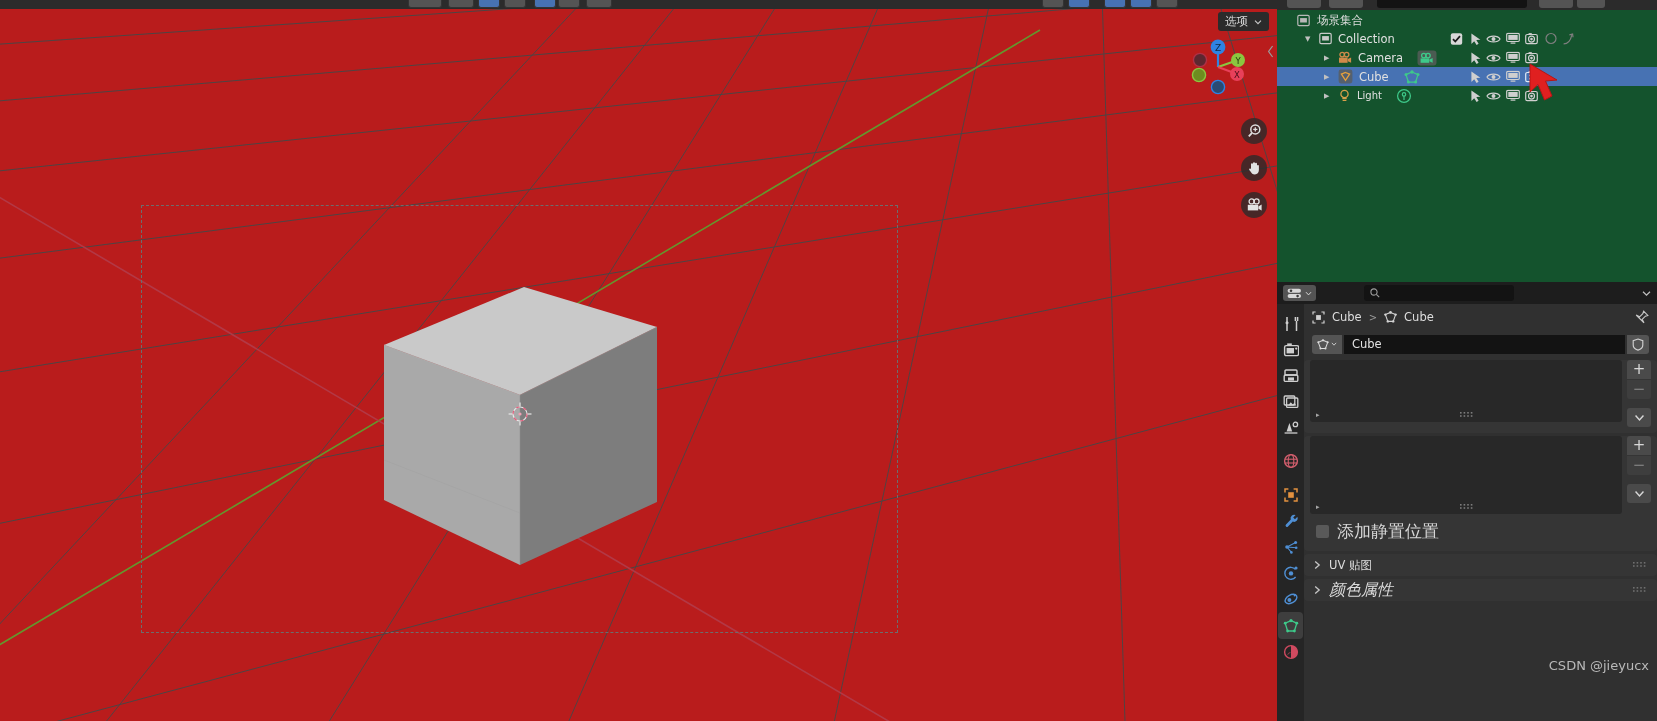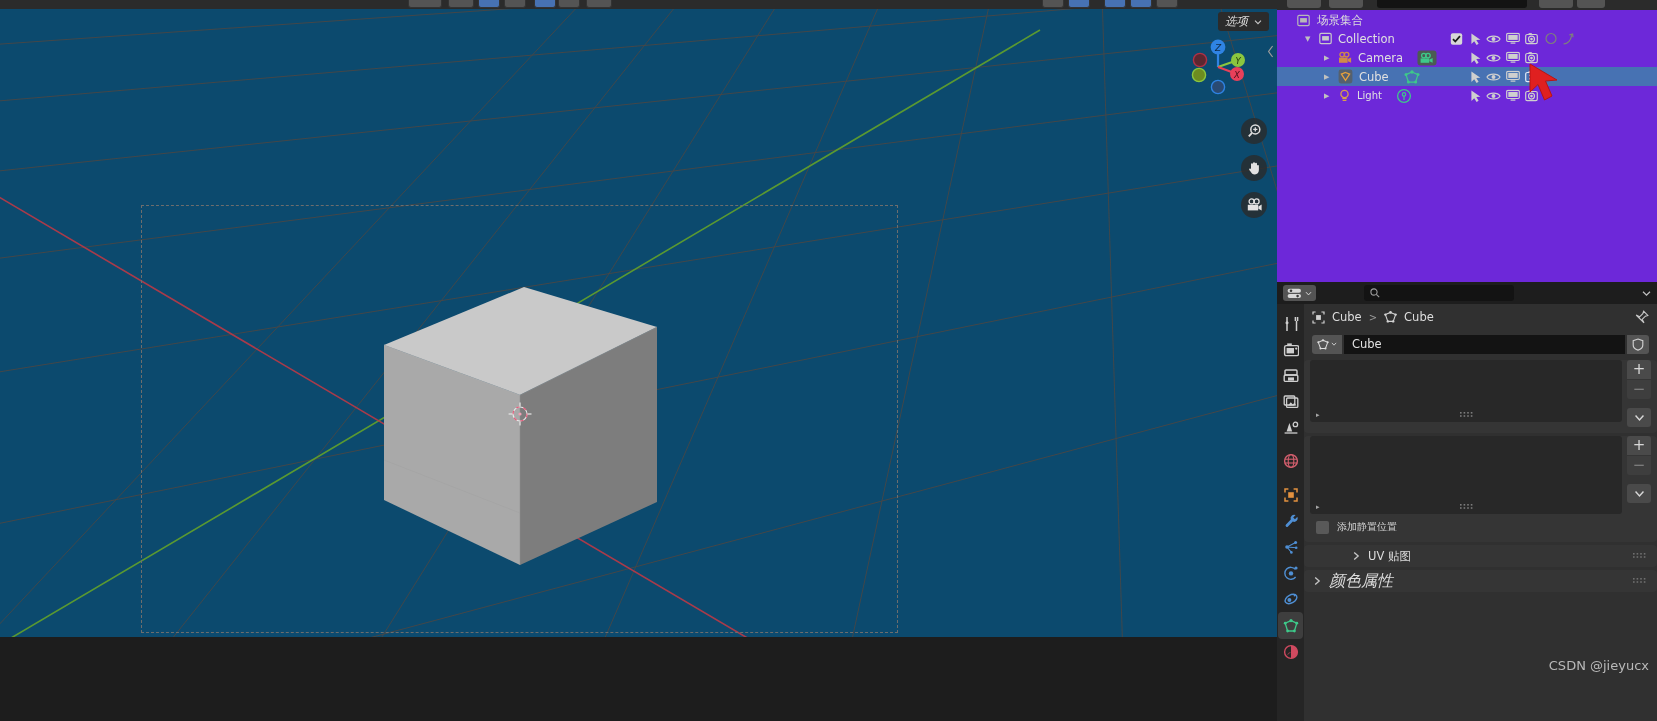--- a/index.html
+++ b/index.html
@@ -7,24 +7,23 @@
     width: 1657px; height: 721px;
     background: #1d1d1d;
     font-family: "DejaVu Sans", "Liberation Sans", sans-serif;
     overflow: hidden;
     color: #e5e5e5;
   }
   #app { position: relative; width: 1657px; height: 721px; }
 
   
   #viewport {
-    position: absolute; left: 0; top: 0; width: 1277px; height: 637px;
-    background: #0c4a6e;
+    position: absolute; left: 0; top: 0; width: 1277px; height: 721px;
+    background: #b91c1c;
     overflow: hidden;
-    font-style: italic;
   }
   #vp-grid {
     position: absolute; left: -200px; top: -120px; width: 1700px; height: 1000px;
   }
   .vp-tool-strip {
     position: absolute; right: 10px; top: 118px;
     display: flex; flex-direction: column; gap: 11px;
     align-items: center;
   }
   .vp-round-btn {
@@ -197,21 +196,21 @@
           <circle cx="5.6" cy="4.4" r="2.5" fill="none" stroke="#e2e2e2" stroke-width="1.3"></circle>
           <circle cx="10.6" cy="4.4" r="2.5" fill="none" stroke="#e2e2e2" stroke-width="1.3"></circle>
           <path d="M1.8 7.8 h10.4 v5.6 H1.8 Z" fill="#e2e2e2"></path>
           <path d="M12.4 9.4 l3.2-1.8 v5.9 l-3.2-1.8 Z" fill="#e2e2e2"></path>
         </svg>
       </div>
     </div>
   </div>
 
   <div style="position:absolute; left:1277px; top:0; width:380px; height:282px;
-              background:#6d28d9;">
+              background:#14532d;">
 
     <div style="position:absolute; left:0; top:0; width:380px; height:10px;
                 background:#2b2b2b; overflow:hidden;">
       <div style="position:absolute; left:10px; top:-8px; width:34px; height:16px;
                   background:#545454; border-radius:3px;"></div>
       <div style="position:absolute; left:52px; top:-8px; width:34px; height:16px;
                   background:#545454; border-radius:3px;"></div>
       <div style="position:absolute; left:100px; top:-8px; width:150px; height:16px;
                   background:#131313; border-radius:3px;"></div>
       <div style="position:absolute; left:262px; top:-8px; width:34px; height:16px;
@@ -647,25 +646,25 @@
                 <div style="height: 19px; background: rgb(74, 74, 74); border-radius: 0px 0px 3px 3px; display: flex; align-items: center; justify-content: center; margin-top: 0px; opacity: 0.45; font-size: 15px; color: rgb(216, 216, 216); line-height: 1;">−</div>
                 <div style="height: 19px; background: rgb(74, 74, 74); border-radius: 3px; display: flex; align-items: center; justify-content: center; margin-top: 8px; opacity: 1; font-size: 15px; color: rgb(216, 216, 216); line-height: 1;">
                   <svg width="11" height="11" viewBox="0 0 10 10">
                     <path d="M1.4 3.2 L5 7.2 L8.6 3.2" fill="none" stroke="#d8d8d8" stroke-width="1.3"></path>
                   </svg>
                 </div>
               </div>
             </div>
             <div style="display: flex; align-items: center; gap: 8px; padding: 6px 0px 2px 12px;">
               <span style="width: 13px; height: 13px; border-radius: 2px; background: rgb(89, 89, 89); display: inline-block;"></span>
-              <span style="font-size: 10px; color: rgb(214, 214, 214);">添加静置位置</span>
+              <span style="font-size: 17px; color: rgb(214, 214, 214);">添加静置位置</span>
             </div>
           </div>
           <div style="margin: 0px 0px 3px; background: rgb(53, 53, 53); border-radius: 4px; padding-bottom: 0px;">
-            <div style="height: 22px; display: flex; align-items: center; gap: 7px; padding: 0px 8px; margin-left: 39px;">
+            <div style="height: 22px; display: flex; align-items: center; gap: 7px; padding: 0px 8px;">
               <svg width="10" height="10" viewBox="0 0 10 10">
                 <path d="M3.2 1.4 L7.2 5 L3.2 8.6" fill="none" stroke="#c8c8c8" stroke-width="1.3"></path>
               </svg>
               <span style="font-size: 11.5px; color: rgb(220, 220, 220);">UV 贴图</span>
               <svg width="16" height="6" viewBox="0 0 16 6" style="margin-left: auto;">
                 <g fill="#6e6e6e">
        <rect x="0" y="0" width="1.6" height="1.6"></rect>
                   <rect x="3.6" y="0" width="1.6" height="1.6"></rect>
        <rect x="7.2" y="0" width="1.6" height="1.6"></rect>
                   <rect x="10.8" y="0" width="1.6" height="1.6"></rect>

